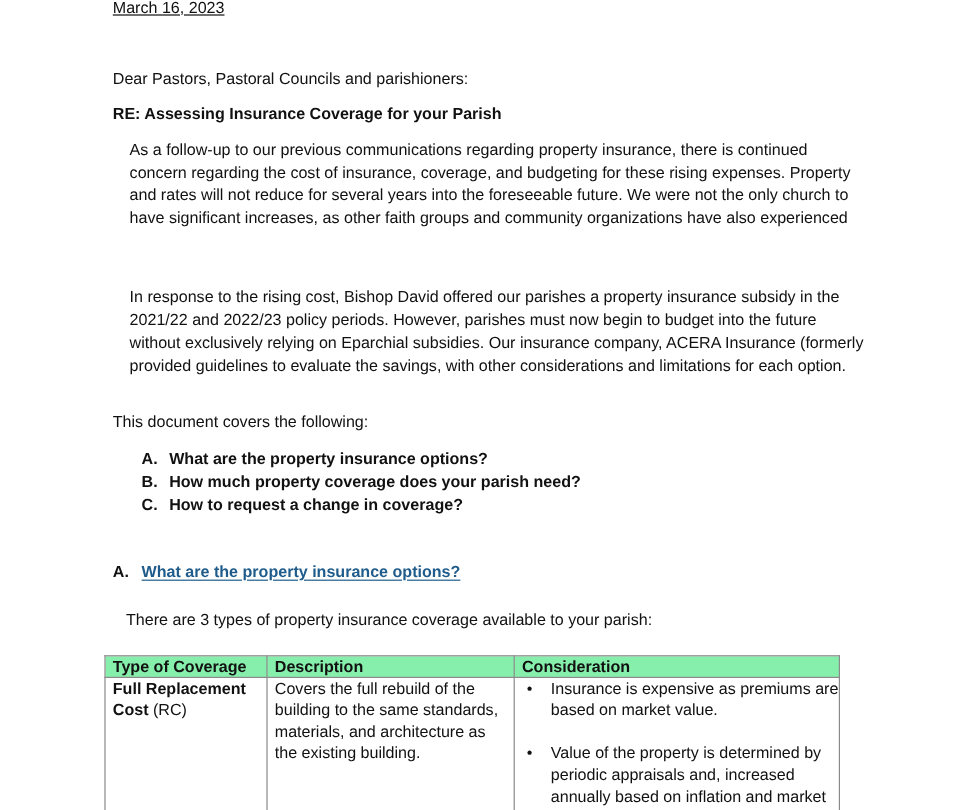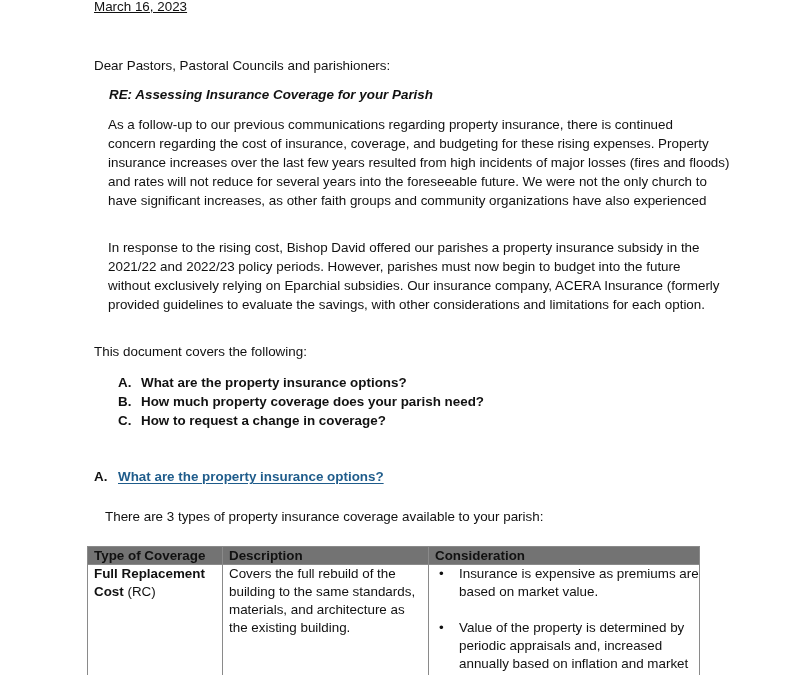--- a/index.html
+++ b/index.html
@@ -17,21 +17,21 @@
       font-size: 13.4px;
     }
     .page {
       position: absolute;
       left: 0; top: 0;
       width: 800px; height: 675px;
     }
     .abs { position: absolute; white-space: nowrap; }
     .date { left: 94px; top: -1px; text-decoration: underline; }
     .salutation { left: 94px; top: 58px; }
-    .re { left: 109px; top: 87px; font-weight: bold; font-style: italic; }
+    .re { left: 94px; top: 87px; font-weight: bold; }
     .para {
       position: absolute;
       left: 108px;
       width: 620px;
       line-height: 19px;
       white-space: normal;
     }
     .para .ln { display: block; white-space: nowrap; }
     .p1 { top: 115px; }
     .p2 { top: 238px; }
@@ -69,21 +69,21 @@
       table-layout: fixed;
     }
     table.cov th, table.cov td {
       border: 1px solid #8a8a8a;
       vertical-align: top;
       text-align: left;
       padding: 0 6px;
       line-height: 18px;
     }
     table.cov th {
-      background: #737373;
+      background: #86efac;
       font-weight: bold;
       height: 17px;
       line-height: 17px;
       margin-top: 48px;
     }
     table.cov td { height: 120px; }
     .col1 { width: 135px; }
     .col2 { width: 206px; }
     .col3 { width: 271px; }
     .cell-lines .ln { display: block; white-space: nowrap; }
@@ -105,21 +105,20 @@
 
 <div class="page">
 
   <div class="abs date">March 16, 2023</div>
   <div class="abs salutation">Dear Pastors, Pastoral Councils and parishioners:</div>
   <div class="abs re">RE: Assessing Insurance Coverage for your Parish</div>
 
   <div class="para p1">
     <span class="ln">As a follow-up to our previous communications regarding property insurance, there is continued</span>
     <span class="ln">concern regarding the cost of insurance, coverage, and budgeting for these rising expenses. Property</span>
-    <span class="ln">insurance increases over the last few years resulted from high incidents of major losses (fires and floods)</span>
     <span class="ln">and rates will not reduce for several years into the foreseeable future. We were not the only church to</span>
     <span class="ln">have significant increases, as other faith groups and community organizations have also experienced</span>
   </div>
 
   <div class="para p2">
     <span class="ln">In response to the rising cost, Bishop David offered our parishes a property insurance subsidy in the</span>
     <span class="ln">2021/22 and 2022/23 policy periods. However, parishes must now begin to budget into the future</span>
     <span class="ln">without exclusively relying on Eparchial subsidies. Our insurance company, ACERA Insurance (formerly</span>
     <span class="ln">provided guidelines to evaluate the savings, with other considerations and limitations for each option.</span>
   </div>

